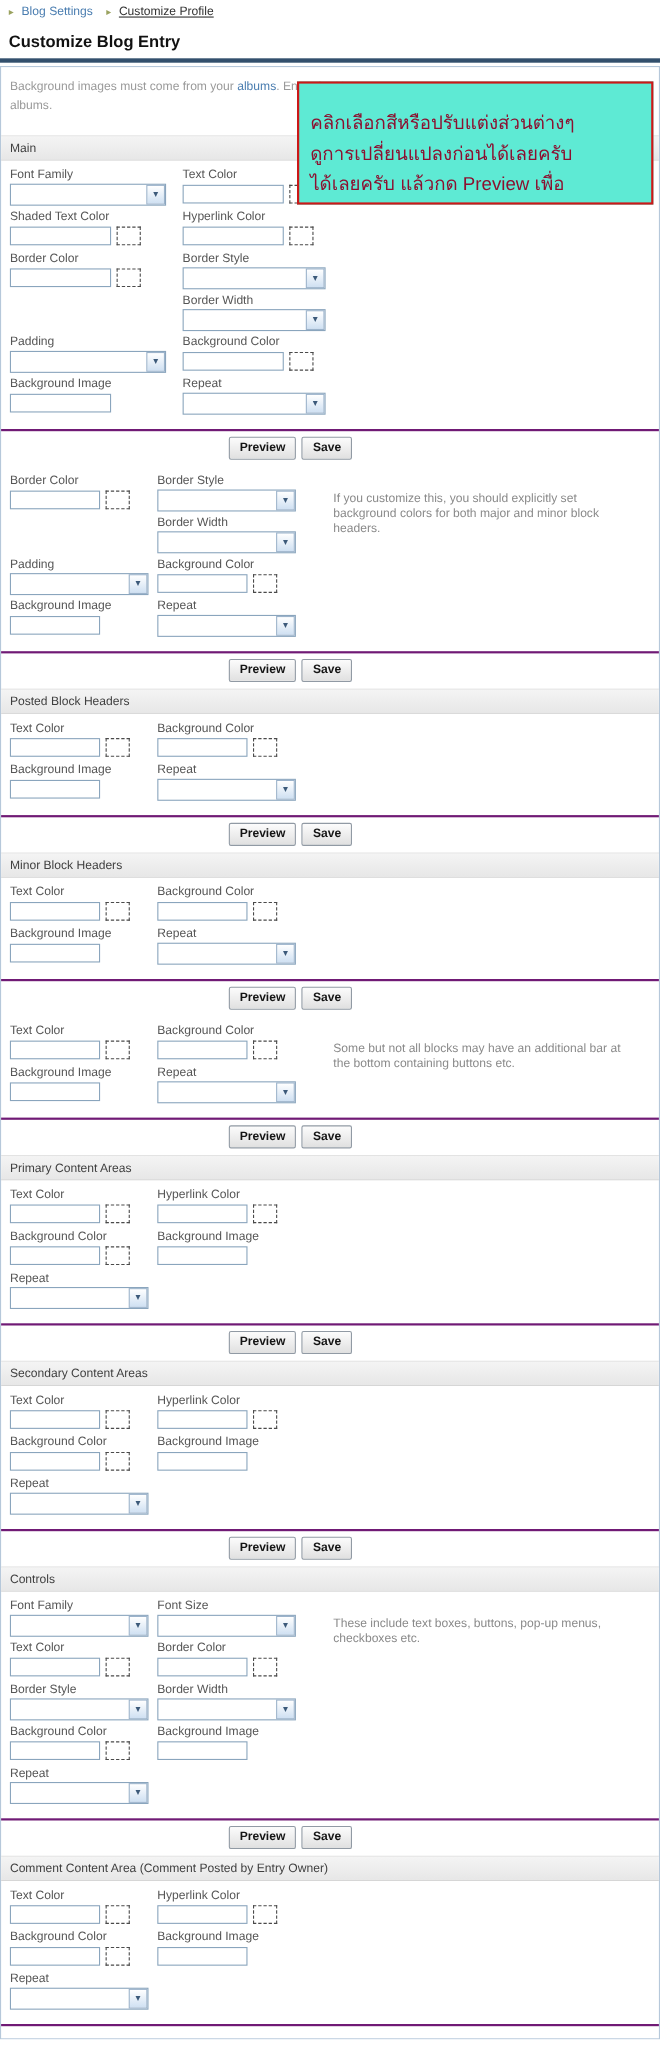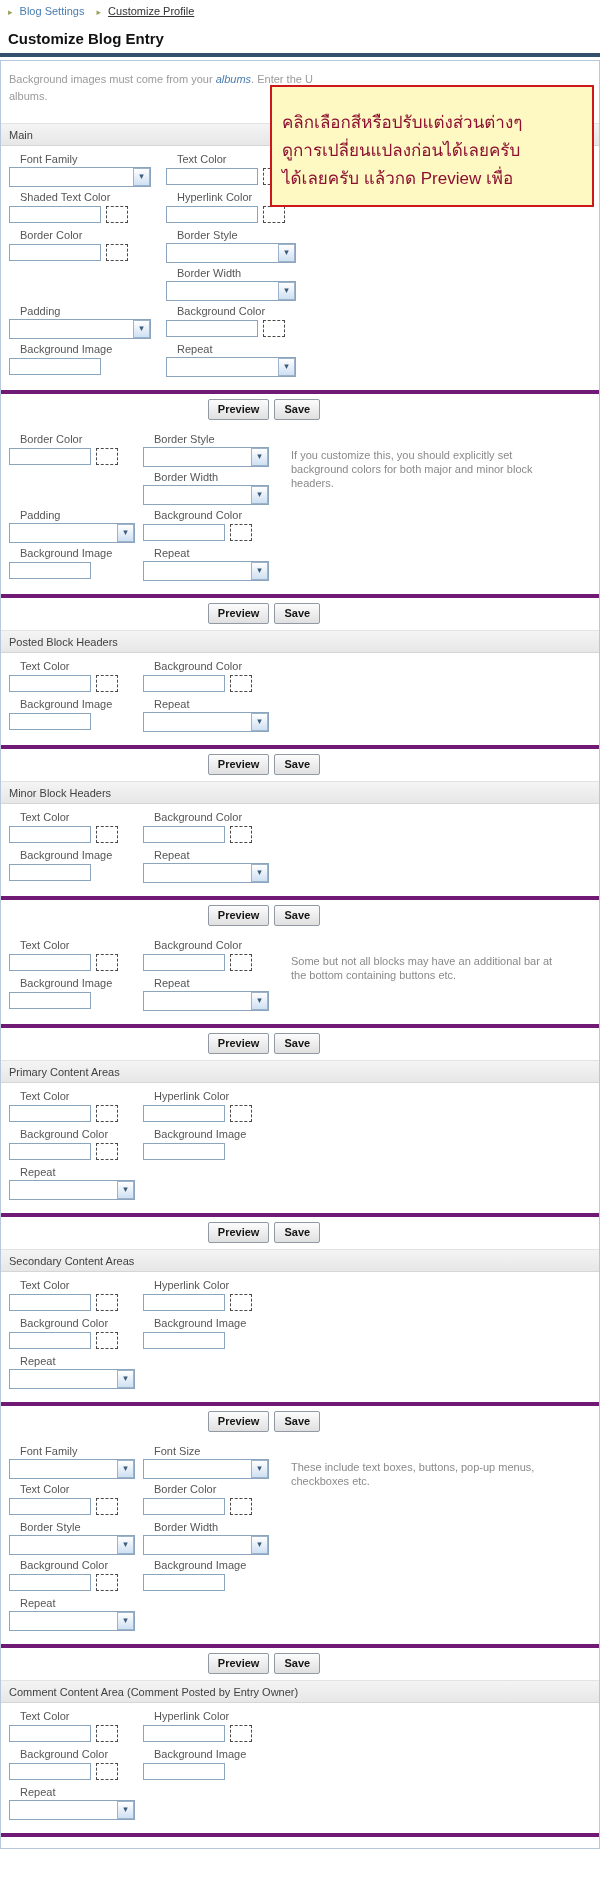--- a/index.html
+++ b/index.html
@@ -14,70 +14,70 @@
   .crumbs{padding:5px 8px 4px;color:#444;}
   .crumb-arrow{color:#9aa25f;font-size:9px;margin-right:4px;}
   .crumb-link{color:#4a7db0;text-decoration:none;margin-right:9px;cursor:pointer;}
   .crumb-current{color:#333;text-decoration:underline;}
   
   .title-wrap{padding:9px 8px 6px;border-bottom:4px solid #33506d;}
   .page-title{font-size:15px;font-weight:bold;color:#111;}
   
   .container{border:1px solid #b6c8da;margin-top:3px;position:relative;}
   .intro{padding:10px 8px;color:#9a9a9a;line-height:17px;min-height:42px;}
-  .intro a{color:#4a7db0;text-decoration:none;cursor:pointer;font-style:italic;}
+  .intro a{color:#4a7db0;text-decoration:none;cursor:pointer;}
   
   .overlay{
-    position:absolute;top:24px;left:269px;width:300px;
-    border:2px solid #cc1818;background:#fef9c3;
-    padding:22px 10px 12px;z-index:10;
+    position:absolute;top:13px;left:269px;width:300px;
+    border:2px solid #cc1818;background:#5eead4;
+    padding:22px 10px 2px;z-index:10;
     font-size:17px;line-height:28px;color:#8c1030;
     white-space:nowrap;overflow:hidden;
   }
   
   .section-bar{
     background:linear-gradient(#f4f4f4,#e7e7e7);
     border-top:1px solid #e3e3e3;border-bottom:1px solid #d6d6d6;
     padding:5px 8px 4px;color:#3f3f3f;
   }
   .section-body{padding:2px 8px 8px;position:relative;}
   .field-row{display:flex;}
   .cell{flex:none;}
   .cell.c1{width:134px;}
   .section-body.wide .cell.c1{width:157px;}
   .cell.c2{flex:none;}
-  .flabel{color:#565656;margin:5px 11px 2px;line-height:12px;}
+  .flabel{color:#565656;margin:5px 0 2px;line-height:12px;}
   .ctl{display:flex;align-items:center;height:19px;}
   .inp{
     width:76px;height:15px;border:1px solid #8aa5bd;background:#fff;
     font-family:inherit;font-size:11px;padding:0 2px;margin:0;
   }
   .section-body.wide .inp{width:86px;}
   .inp.txt{width:76px;}
   .swatch{width:20px;height:15px;border:1px dashed #4a4a4a;margin-left:5px;background:#fff;cursor:pointer;}
   .sel{
     width:124px;height:18px;border:1px solid #8aa5bd;background:#fff;
     display:flex;justify-content:flex-end;cursor:pointer;
   }
   .section-body.wide .c1 .sel{width:140px;}
   .section-body.wide .c2 .sel{width:128px;}
   .sel-btn{
     width:15px;display:flex;align-items:center;justify-content:center;
     background:linear-gradient(#ffffff,#cfe0f2);
     border:1px solid #9cb3cb;color:#3c5a7a;font-size:9px;line-height:9px;
   }
-  .section-note{position:absolute;left:290px;top:22px;width:264px;color:#8a8a8a;line-height:14px;}
+  .section-note{position:absolute;left:302px;top:22px;width:264px;color:#8a8a8a;line-height:14px;}
   
   .btn{
     font-family:inherit;font-weight:bold;font-size:11px;color:#151515;
     padding:3px 9px 4px;background:linear-gradient(#fcfcfc,#e0e0e0);
     border:1px solid #919aa4;border-radius:2px;cursor:pointer;
   }
   .btn-row{
-    border-top:4px solid #701a75;margin-top:6px;padding:5px 72px 6px 0;
+    border-top:2px solid #701a75;margin-top:6px;padding:5px 72px 6px 0;
     display:flex;justify-content:center;gap:5px;
   }
 </style>
 </head>
 <body>
 
 <div class="crumbs">
   <span class="crumb-arrow">▸</span>
   <a class="crumb-link">Blog Settings</a>
   <span class="crumb-arrow">▸</span>
@@ -479,20 +479,21 @@
               </div>
             </div>
           </div>
           <div class="cell c2"></div>
         </div>
       </div>
       <div class="btn-row">
         <button class="btn">Preview</button>
         <button class="btn">Save</button>
       </div>
+      <div class="section-bar">Controls</div>
       <div class="section-body">
         <div class="field-row">
           <div class="cell c1">
             <div class="flabel">Font Family</div>
             <div class="ctl">
               <div class="sel">
                 <span class="sel-btn">▾</span>
               </div>
             </div>
           </div>

